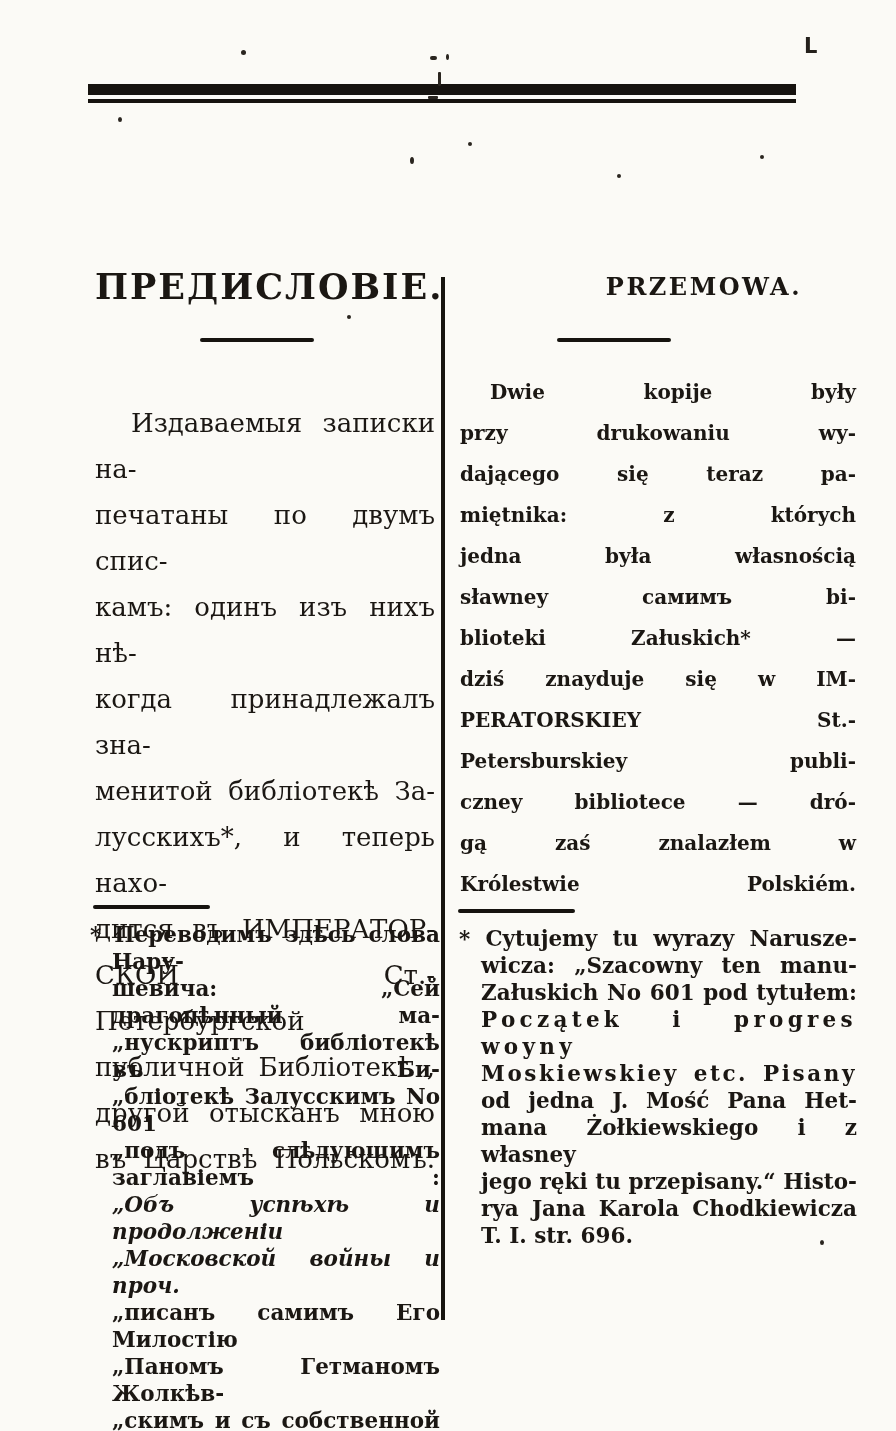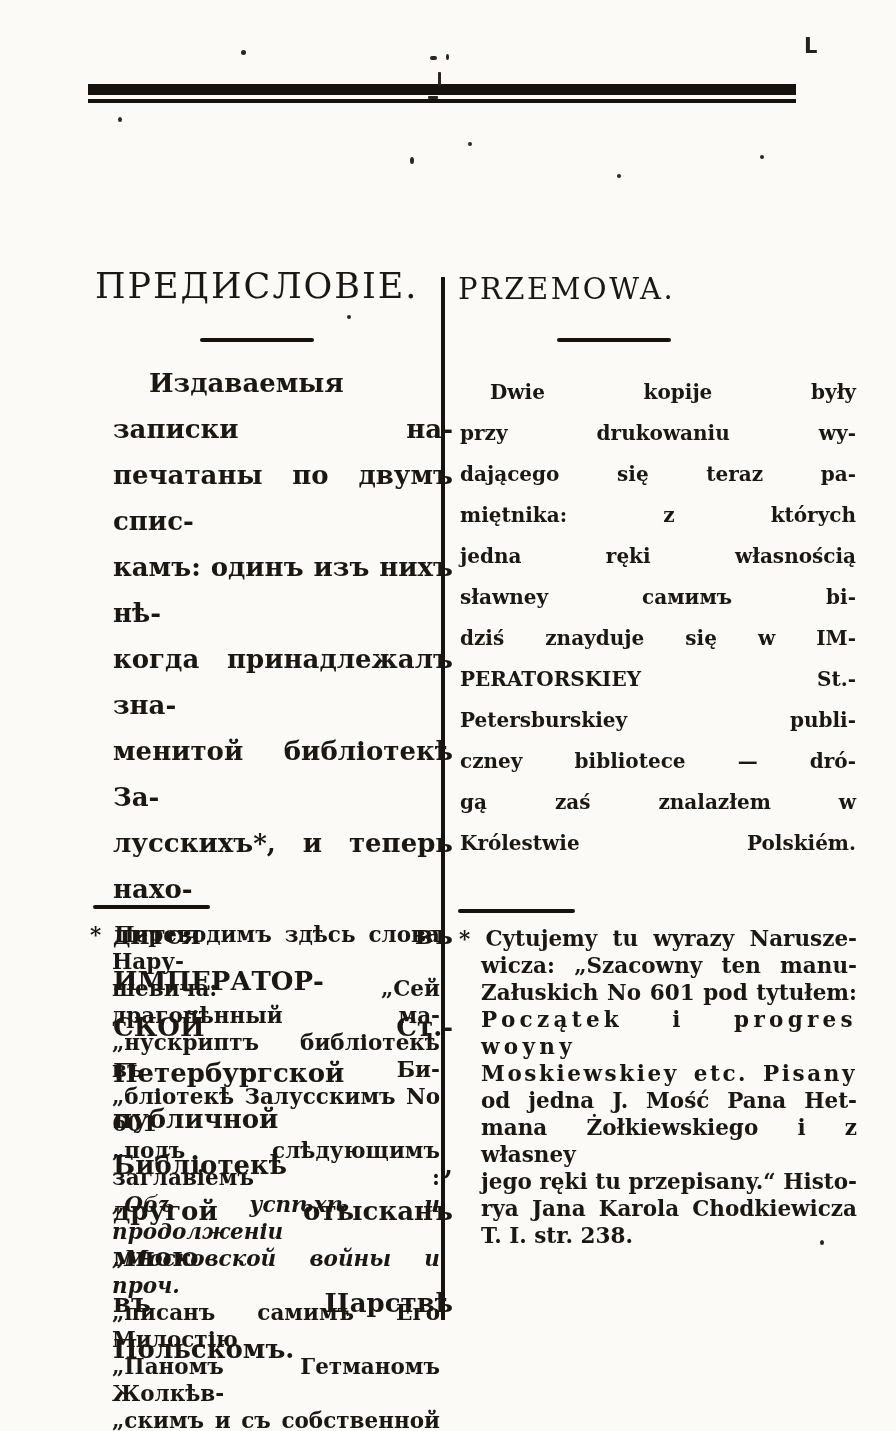--- a/index.html
+++ b/index.html
@@ -19,38 +19,38 @@
     box-sizing:border-box;
   }
   .corner-mark{
     position:absolute;left:804px;top:34px;
     font-size:21px;font-weight:bold;color:#24201b;
     font-family:"DejaVu Sans","Liberation Sans",sans-serif;
   }
   
   .heading{
     position:absolute;top:266px;
-    font-weight:normal;text-align:left;
+    font-weight:bold;text-align:right;
     letter-spacing:2px;white-space:nowrap;
   }
   .heading-left{left:95px;width:342px;font-size:35px;}
-  .heading-right{left:458px;width:344px;top:272px;font-size:29px;letter-spacing:2.5px;}
+  .heading-right{left:458px;width:344px;top:272px;font-size:24px;letter-spacing:2.5px;}
   .hrule{position:absolute;height:4px;background:#16130f;border-radius:2px;}
   .hrule-left{left:200px;top:338px;width:114px;}
   .hrule-right{left:557px;top:338px;width:114px;}
   
   .vdivider{position:absolute;left:441px;top:277px;width:4px;height:1043px;background:#17140f;}
   
   .body .line{
     text-align:justify;text-align-last:justify;
     white-space:normal;
   }
   .body-left{
-    position:absolute;left:95px;top:360px;width:340px;
-    font-size:26px;font-weight:bold;line-height:46px;margin-left:18px;
+    position:absolute;left:95px;top:400px;width:340px;
+    font-size:26px;font-weight:normal;line-height:46px;
   }
   .body-left .line:first-child{text-indent:36px;}
   .body-right{
     position:absolute;left:460px;top:372px;width:396px;
     font-size:20px;font-weight:bold;line-height:41px;
   }
   .body-right .line:first-child{text-indent:30px;}
   
   .fnrule{position:absolute;height:4px;background:#16130f;border-radius:2px;}
   .fnrule-left{left:93px;top:905px;width:117px;}
@@ -116,22 +116,23 @@
       <div class="line">СКОЙ Ст.-Петербургской</div>
       <div class="line">публичной Библіотекѣ ,</div>
       <div class="line">другой отысканъ мною</div>
       <div class="line">въ Царствѣ Польскомъ.</div>
     </div>
   <div class="body body-right">
       <div class="line">Dwie kopije były</div>
       <div class="line">przy drukowaniu wy-</div>
       <div class="line">dającego się teraz pa-</div>
       <div class="line">miętnika: z których</div>
-      <div class="line">jedna ręki własnością</div>
+      <div class="line">jedna była własnością</div>
       <div class="line">sławney самимъ bi-</div>
+      <div class="line">blioteki Załuskich* —</div>
       <div class="line">dziś znayduje się w IM-</div>
       <div class="line">PERATORSKIEY St.-</div>
       <div class="line">Petersburskiey publi-</div>
       <div class="line">czney bibliotece — dró-</div>
       <div class="line">gą zaś znalazłem w</div>
       <div class="line">Królestwie Polskiém.</div>
     </div>
 
   <div class="fnrule fnrule-left"></div>
   <div class="fnrule fnrule-right"></div>
@@ -151,16 +152,16 @@
   <div class="footnote footnote-right">
       <div class="line">* Cytujemy tu wyrazy Narusze-</div>
       <div class="line">wicza: „Szacowny ten manu-</div>
       <div class="line">Załuskich No 601 pod tytułem:</div>
       <div class="line spaced">Początek i progres woyny</div>
       <div class="line spaced2">Moskiewskiey etc. Pisany</div>
       <div class="line">od jedna J. Mość Pana Het-</div>
       <div class="line">mana Żołkiewskiego i z własney</div>
       <div class="line">jego ręki tu przepisany.“ Histo-</div>
       <div class="line">rya Jana Karola Chodkiewicza</div>
-      <div class="line plain">T. I. str. 238.</div>
+      <div class="line plain">T. I. str. 696.</div>
     </div>
 
 </div>
 
 </body></html>

